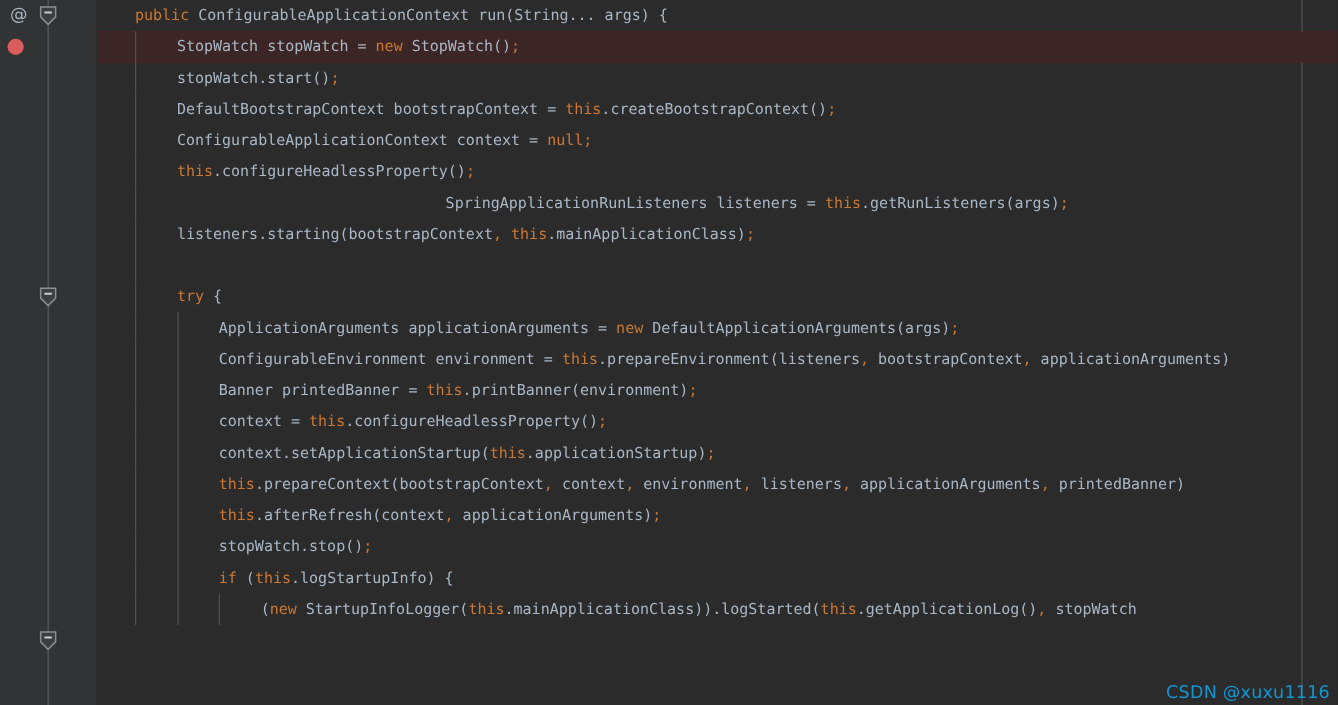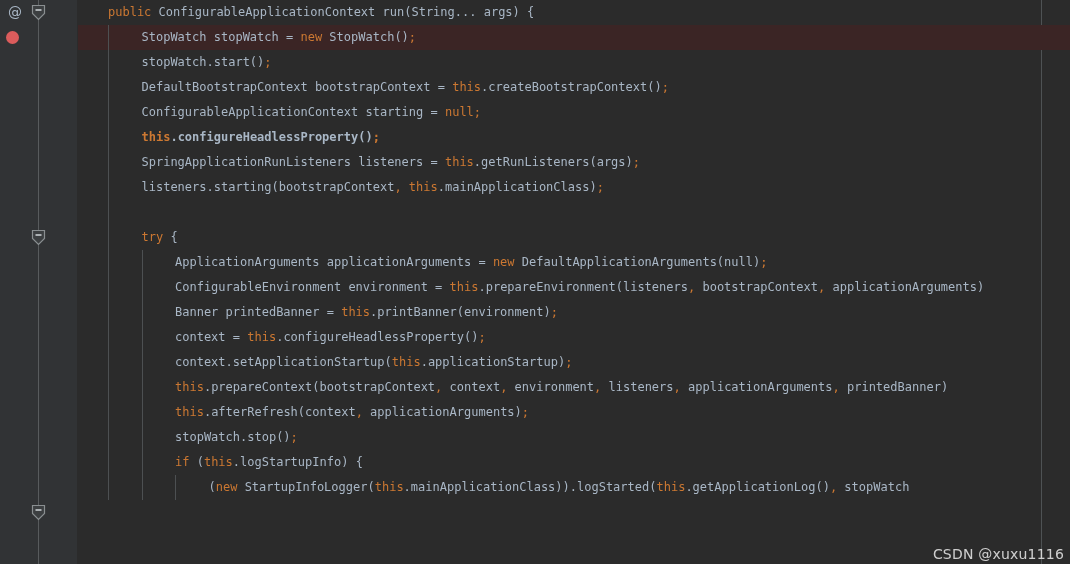--- a/index.html
+++ b/index.html
@@ -151,45 +151,45 @@
   .sem  { color: #cc7832; }
 
   
   .watermark {
     position: absolute;
     right: 6px;
     bottom: 2px;
     z-index: 5;
     font-family: "DejaVu Sans", "Liberation Sans", sans-serif;
     font-size: 14px;
-    color: #e5e5e5;
+    color: #0ea5e9;
     opacity: 0.88;
     letter-spacing: 0.2px;
     white-space: nowrap;
   }
 </style>
 </head>
 <body>
 
 <div id="editor">
 
   <div class="margin-guide"></div>
 
   <div class="code-area" id="code-area">
       <div class="line"><span class="line-content" style="padding-left: 30px;"><span class="kw">public</span><span class="txt"> ConfigurableApplicationContext run(String... args) {</span></span></div>
       <div class="line highlight"><div class="indent-guide" style="left: 30px;"></div><span class="line-content" style="padding-left: 63.5px;"><span class="txt">StopWatch stopWatch = </span><span class="kw">new</span><span class="txt"> StopWatch()</span><span class="sem">;</span></span></div>
       <div class="line"><div class="indent-guide" style="left: 30px;"></div><span class="line-content" style="padding-left: 63.5px;"><span class="txt">stopWatch.start()</span><span class="sem">;</span></span></div>
       <div class="line"><div class="indent-guide" style="left: 30px;"></div><span class="line-content" style="padding-left: 63.5px;"><span class="txt">DefaultBootstrapContext bootstrapContext = </span><span class="kw">this</span><span class="txt">.createBootstrapContext()</span><span class="sem">;</span></span></div>
-      <div class="line"><div class="indent-guide" style="left: 30px;"></div><span class="line-content" style="padding-left: 63.5px;"><span class="txt">ConfigurableApplicationContext starting = </span><span class="kw">null</span><span class="sem">;</span></span></div>
-      <div class="line"><div class="indent-guide" style="left: 30px;"></div><span class="line-content" style="padding-left: 63.5px; font-weight: bold;"><span class="kw">this</span><span class="txt">.configureHeadlessProperty()</span><span class="sem">;</span></span></div>
-      <div class="line"><div class="indent-guide" style="left: 30px;"></div><span class="line-content" style="padding-left: 63.5px;"><span class="txt">SpringApplicationRunListeners listeners = </span><span class="kw">this</span><span class="txt">.getRunListeners(args)</span><span class="sem">;</span></span></div>
+      <div class="line"><div class="indent-guide" style="left: 30px;"></div><span class="line-content" style="padding-left: 63.5px;"><span class="txt">ConfigurableApplicationContext context = </span><span class="kw">null</span><span class="sem">;</span></span></div>
+      <div class="line"><div class="indent-guide" style="left: 30px;"></div><span class="line-content" style="padding-left: 63.5px;"><span class="kw">this</span><span class="txt">.configureHeadlessProperty()</span><span class="sem">;</span></span></div>
+      <div class="line"><div class="indent-guide" style="left: 30px;"></div><span class="line-content" style="padding-left: 63.5px; text-align: center;"><span class="txt">SpringApplicationRunListeners listeners = </span><span class="kw">this</span><span class="txt">.getRunListeners(args)</span><span class="sem">;</span></span></div>
       <div class="line"><div class="indent-guide" style="left: 30px;"></div><span class="line-content" style="padding-left: 63.5px;"><span class="txt">listeners.starting(bootstrapContext</span><span class="sem">,</span><span class="txt"> </span><span class="kw">this</span><span class="txt">.mainApplicationClass)</span><span class="sem">;</span></span></div>
       <div class="line"><div class="indent-guide" style="left: 30px;"></div><span class="line-content" style="padding-left: 30px;"></span></div>
       <div class="line"><div class="indent-guide" style="left: 30px;"></div><span class="line-content" style="padding-left: 63.5px;"><span class="kw">try</span><span class="txt"> {</span></span></div>
-      <div class="line"><div class="indent-guide" style="left: 30px;"></div><div class="indent-guide" style="left: 63.5px;"></div><span class="line-content" style="padding-left: 97px;"><span class="txt">ApplicationArguments applicationArguments = </span><span class="kw">new</span><span class="txt"> DefaultApplicationArguments(null)</span><span class="sem">;</span></span></div>
+      <div class="line"><div class="indent-guide" style="left: 30px;"></div><div class="indent-guide" style="left: 63.5px;"></div><span class="line-content" style="padding-left: 97px;"><span class="txt">ApplicationArguments applicationArguments = </span><span class="kw">new</span><span class="txt"> DefaultApplicationArguments(args)</span><span class="sem">;</span></span></div>
       <div class="line"><div class="indent-guide" style="left: 30px;"></div><div class="indent-guide" style="left: 63.5px;"></div><span class="line-content" style="padding-left: 97px;"><span class="txt">ConfigurableEnvironment environment = </span><span class="kw">this</span><span class="txt">.prepareEnvironment(listeners</span><span class="sem">,</span><span class="txt"> bootstrapContext</span><span class="sem">,</span><span class="txt"> applicationArguments)</span></span></div>
       <div class="line"><div class="indent-guide" style="left: 30px;"></div><div class="indent-guide" style="left: 63.5px;"></div><span class="line-content" style="padding-left: 97px;"><span class="txt">Banner printedBanner = </span><span class="kw">this</span><span class="txt">.printBanner(environment)</span><span class="sem">;</span></span></div>
       <div class="line"><div class="indent-guide" style="left: 30px;"></div><div class="indent-guide" style="left: 63.5px;"></div><span class="line-content" style="padding-left: 97px;"><span class="txt">context = </span><span class="kw">this</span><span class="txt">.configureHeadlessProperty()</span><span class="sem">;</span></span></div>
       <div class="line"><div class="indent-guide" style="left: 30px;"></div><div class="indent-guide" style="left: 63.5px;"></div><span class="line-content" style="padding-left: 97px;"><span class="txt">context.setApplicationStartup(</span><span class="kw">this</span><span class="txt">.applicationStartup)</span><span class="sem">;</span></span></div>
       <div class="line"><div class="indent-guide" style="left: 30px;"></div><div class="indent-guide" style="left: 63.5px;"></div><span class="line-content" style="padding-left: 97px;"><span class="kw">this</span><span class="txt">.prepareContext(bootstrapContext</span><span class="sem">,</span><span class="txt"> context</span><span class="sem">,</span><span class="txt"> environment</span><span class="sem">,</span><span class="txt"> listeners</span><span class="sem">,</span><span class="txt"> applicationArguments</span><span class="sem">,</span><span class="txt"> printedBanner)</span></span></div>
       <div class="line"><div class="indent-guide" style="left: 30px;"></div><div class="indent-guide" style="left: 63.5px;"></div><span class="line-content" style="padding-left: 97px;"><span class="kw">this</span><span class="txt">.afterRefresh(context</span><span class="sem">,</span><span class="txt"> applicationArguments)</span><span class="sem">;</span></span></div>
       <div class="line"><div class="indent-guide" style="left: 30px;"></div><div class="indent-guide" style="left: 63.5px;"></div><span class="line-content" style="padding-left: 97px;"><span class="txt">stopWatch.stop()</span><span class="sem">;</span></span></div>
       <div class="line"><div class="indent-guide" style="left: 30px;"></div><div class="indent-guide" style="left: 63.5px;"></div><span class="line-content" style="padding-left: 97px;"><span class="kw">if</span><span class="txt"> (</span><span class="kw">this</span><span class="txt">.logStartupInfo) {</span></span></div>
       <div class="line"><div class="indent-guide" style="left: 30px;"></div><div class="indent-guide" style="left: 63.5px;"></div><div class="indent-guide" style="left: 97px;"></div><span class="line-content" style="padding-left: 130.5px;"><span class="txt">(</span><span class="kw">new</span><span class="txt"> StartupInfoLogger(</span><span class="kw">this</span><span class="txt">.mainApplicationClass)).logStarted(</span><span class="kw">this</span><span class="txt">.getApplicationLog()</span><span class="sem">,</span><span class="txt"> stopWatch</span></span></div>
     </div>

